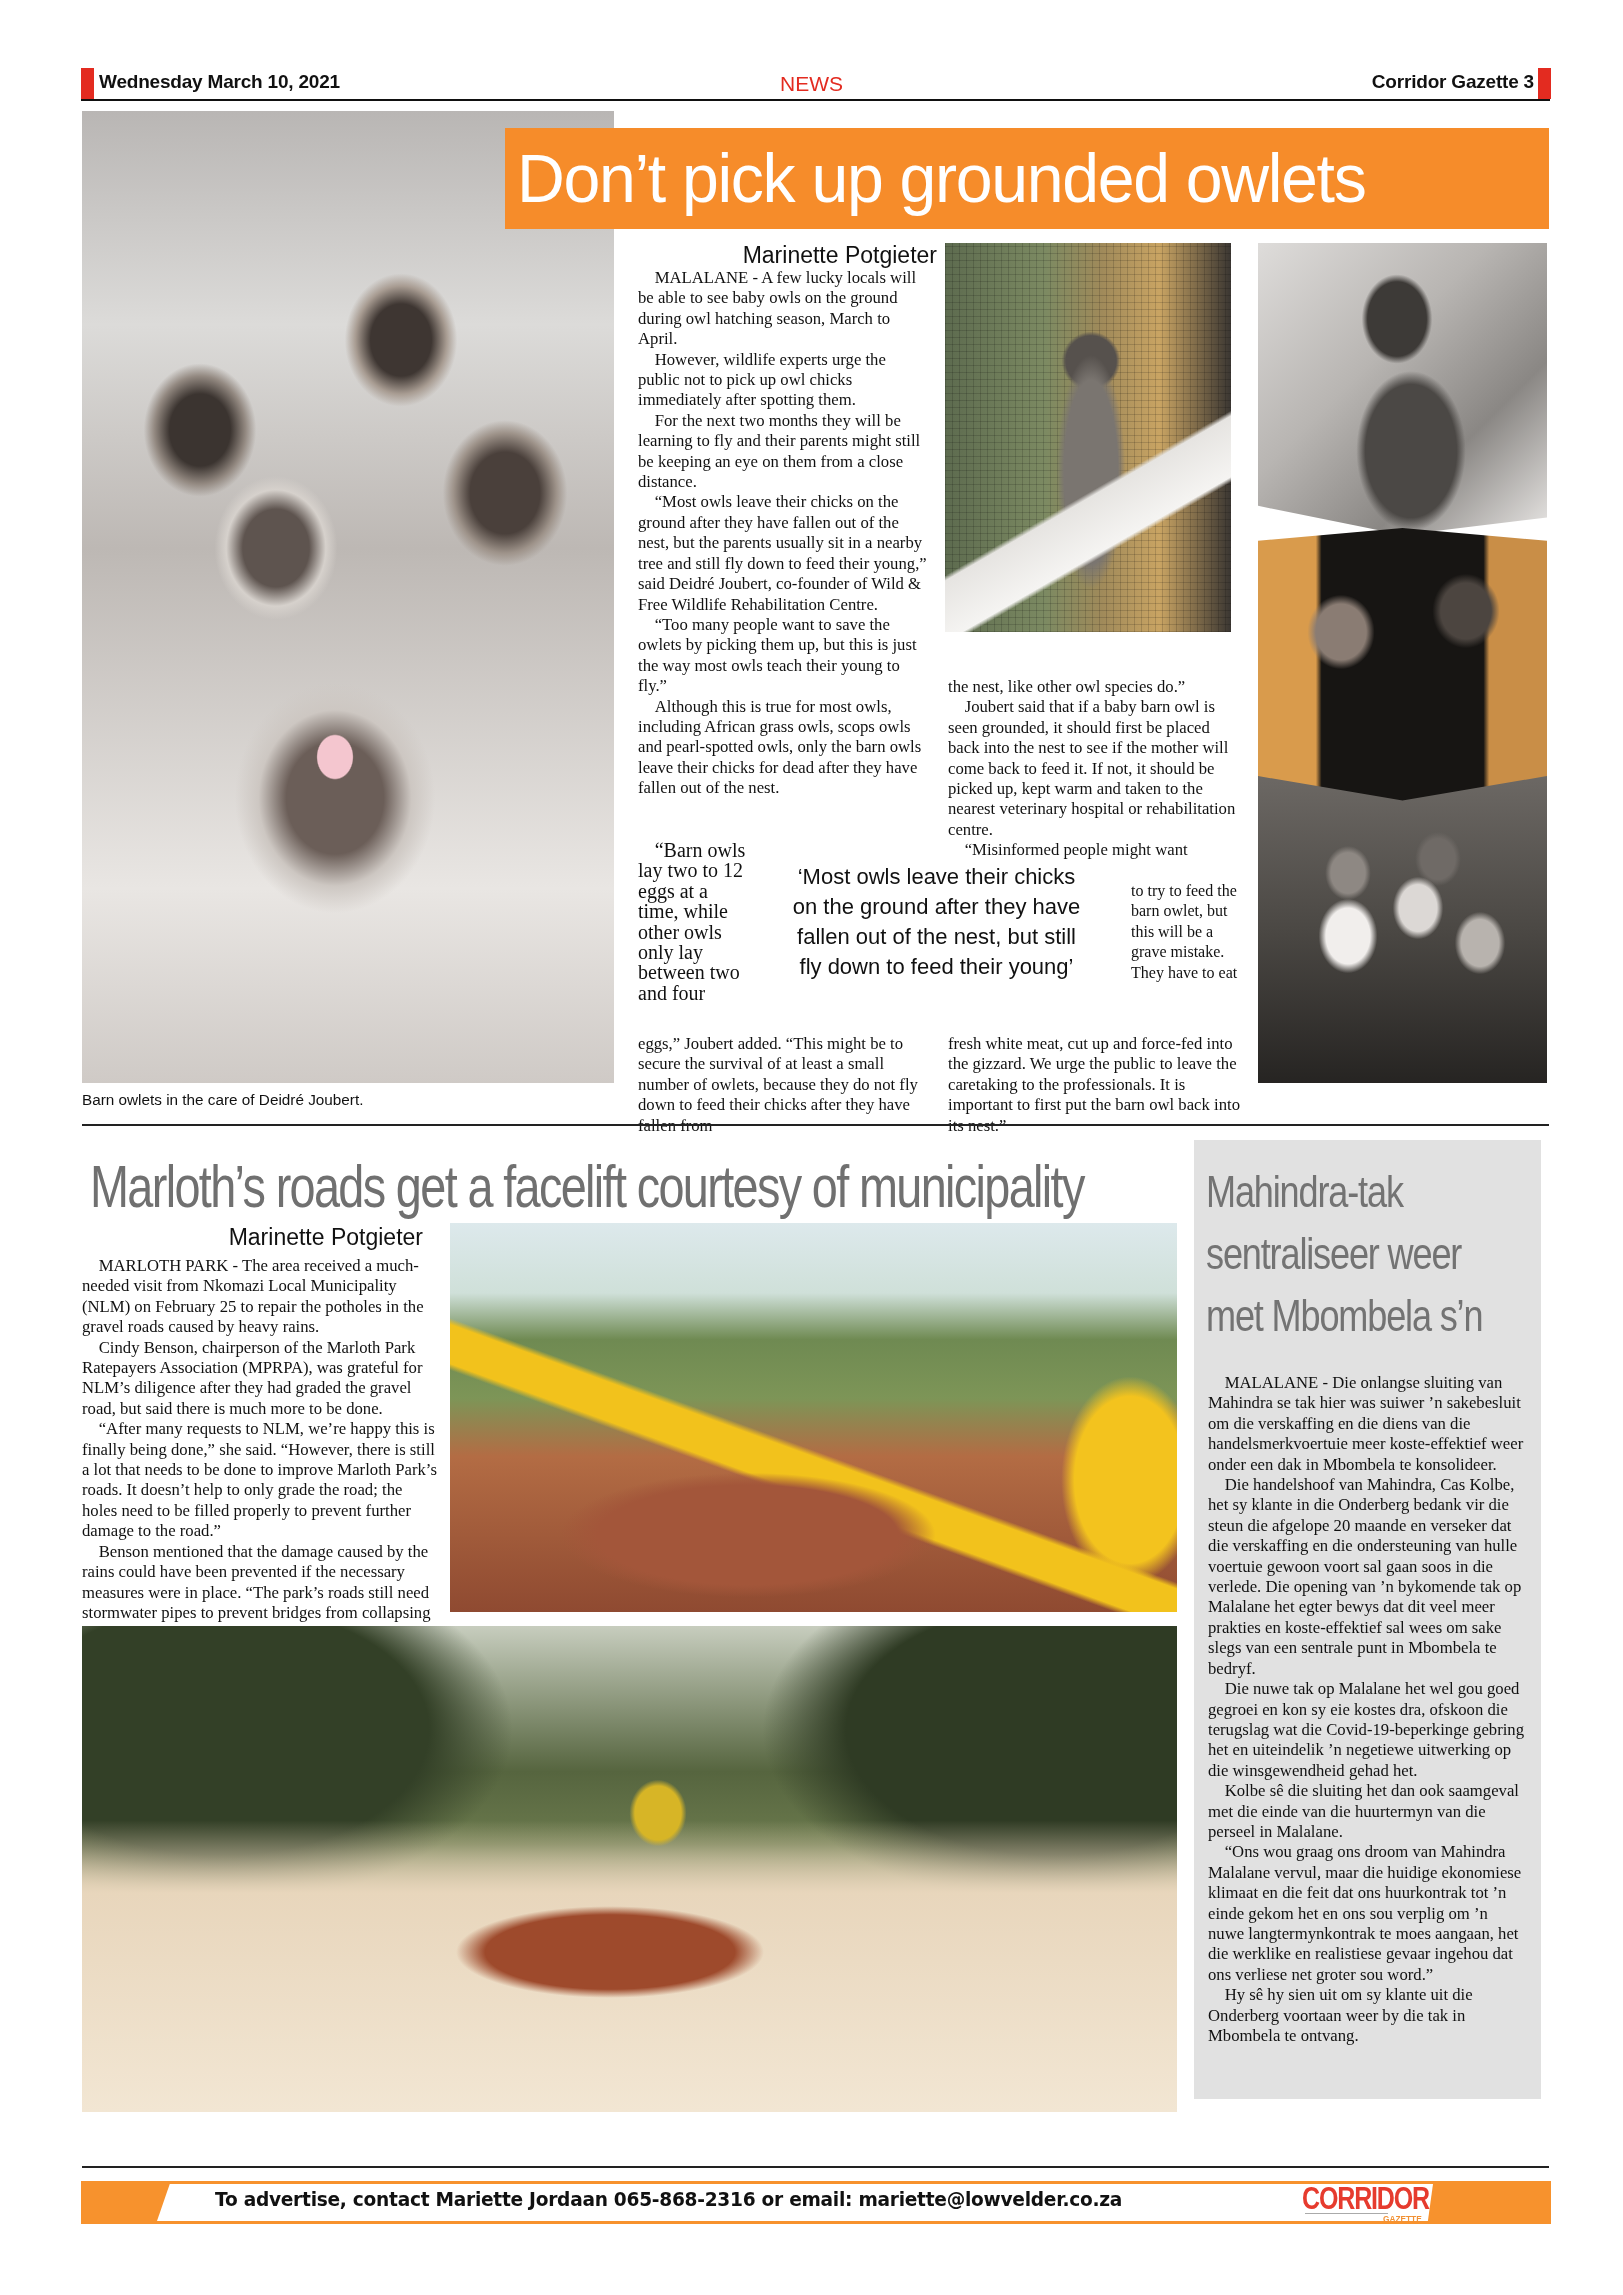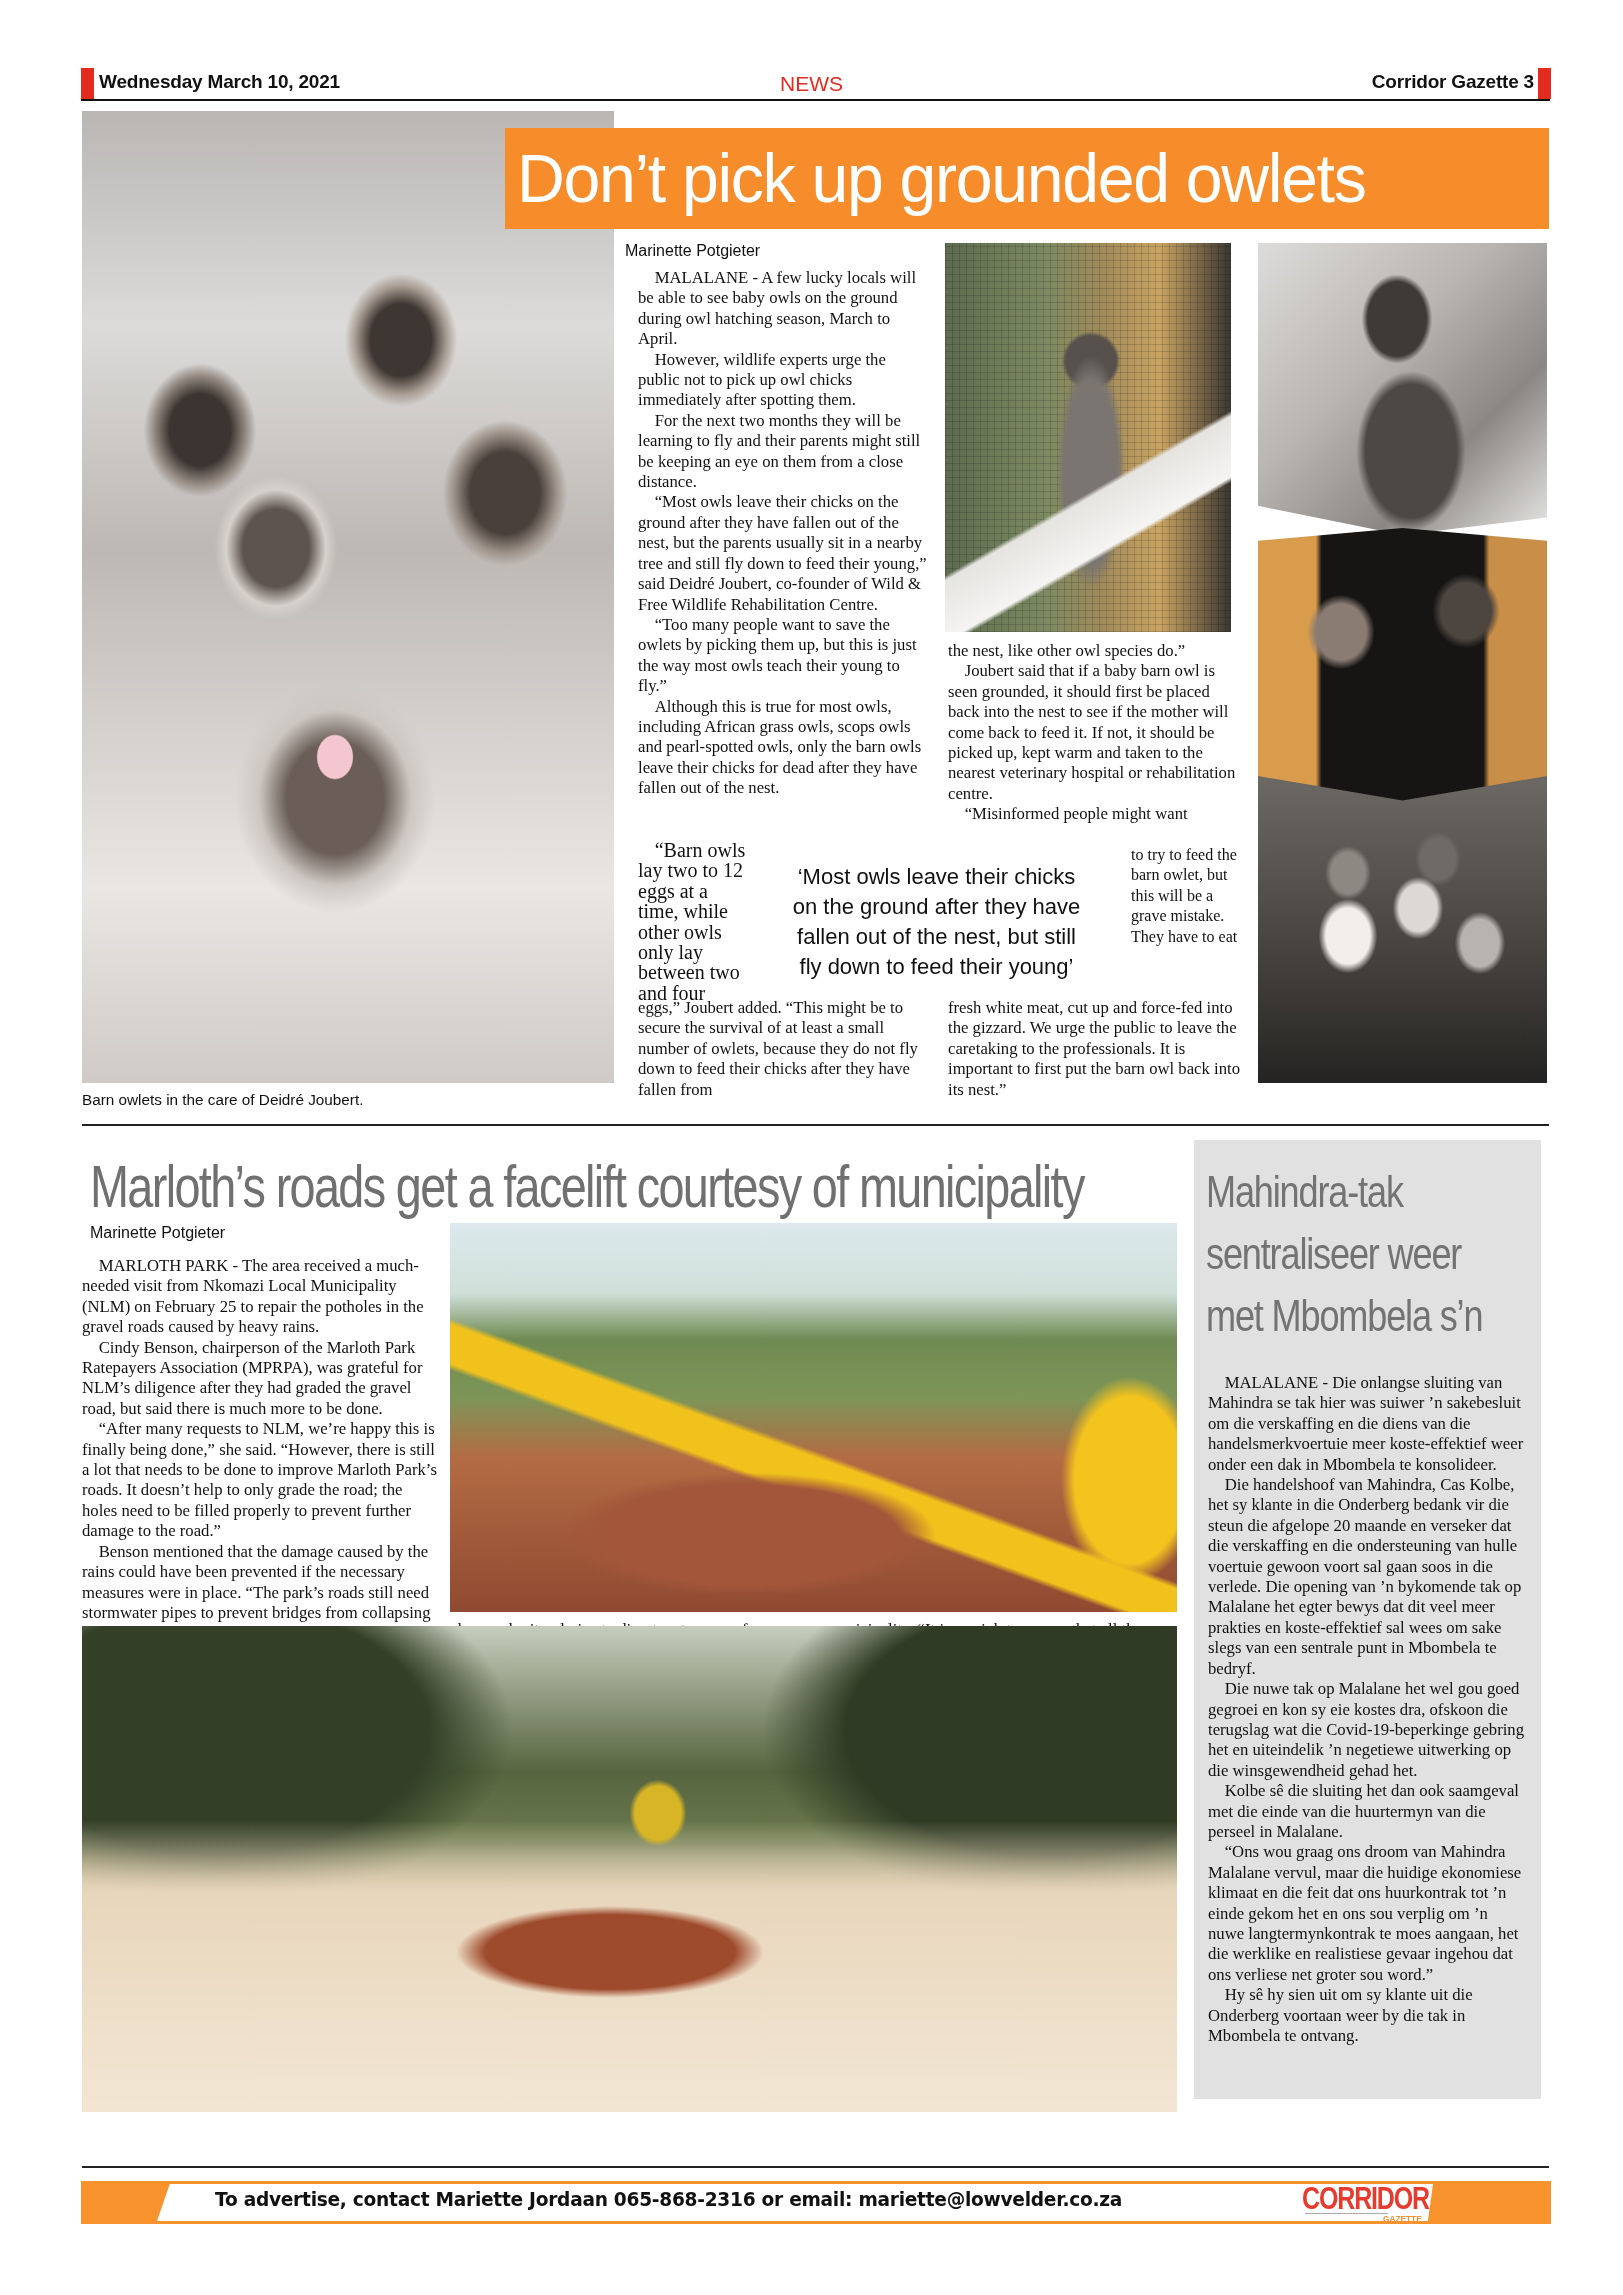--- a/index.html
+++ b/index.html
@@ -82,25 +82,25 @@
       linear-gradient(180deg, transparent 40%, #e8d6bc 55%, #f2e6d3 100%),
       radial-gradient(ellipse 416px 250px at 139px 104px, #334027 0 50%, transparent 70%),
       radial-gradient(ellipse 416px 250px at 972px 104px, #2f3b24 0 50%, transparent 70%),
       linear-gradient(180deg, #c7cdbe 0%, #56653f 30%, #6b7a4d 45%, #d9c8ab 60%, #ecdfca 100%);
   }
 
   
   .owl-headline-box { left: 505px; top: 128px; width: 1044px; height: 101px; background: #f68c2a; }
   .owl-headline { left: 517px; top: 132px; width: 1027px; color: #fff; font-family: "Liberation Sans", sans-serif; font-size: 69px; letter-spacing: -1.4px; line-height: 93px; white-space: nowrap; transform: scaleX(0.96); transform-origin: left center; }
 
-  .byline { font-family: "Liberation Sans", sans-serif; font-size: 16px; text-align: left; }
+  .byline { font-family: "Liberation Sans", sans-serif; font-size: 23px; text-align: right; }
 
   .col { font-size: 16.7px; line-height: 20.4px; text-align: left; }
   .col p { text-indent: 16.7px; }
-  .col p.noindent { text-indent: 0; }
+  .col p.noindent { text-indent: 0; margin-top: 36px; }
 
   .caption { font-family: "Liberation Sans", sans-serif; font-size: 15.3px; }
 
   .pull-quote { font-family: "Liberation Sans", sans-serif; font-size: 22px; line-height: 30px; text-align: center; }
 
   .rule { height: 2.1px; background: #222; }
 
   
   .road-headline { left: 90px; top: 1152px; font-family: "Liberation Sans", sans-serif; font-size: 60px; color: #707070; letter-spacing: -2.1px; white-space: nowrap; transform: scaleX(0.78); transform-origin: left top; }
 

